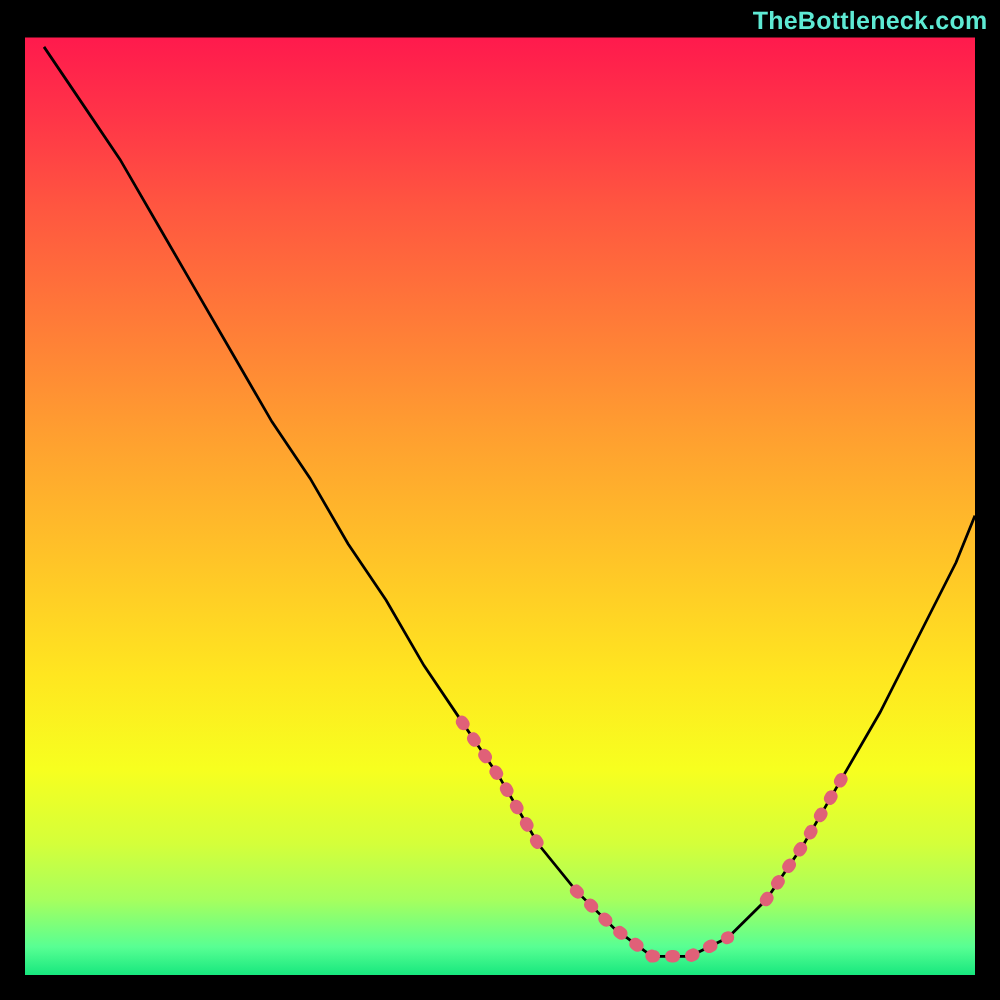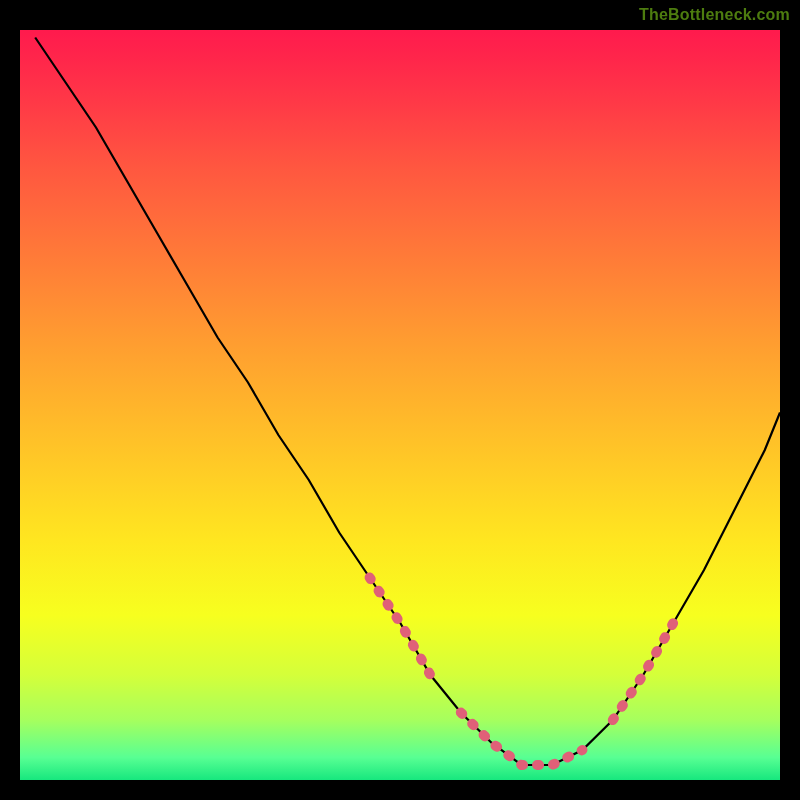--- a/index.html
+++ b/index.html
@@ -14,22 +14,22 @@
   .frame {
     position: relative;
     width: 800px;
     height: 800px;
     background: #000;
   }
   .watermark {
     position: absolute;
     top: 6px;
     right: 10px;
-    color: #4d7c0f;
-    font-size: 16px;
+    color: #5eead4;
+    font-size: 20px;
     font-weight: 600;
     letter-spacing: 0.2px;
     z-index: 5;
   }
   .plot-area {
     position: absolute;
     left: 20px;
     top: 30px;
     width: 760px;
     height: 750px;

